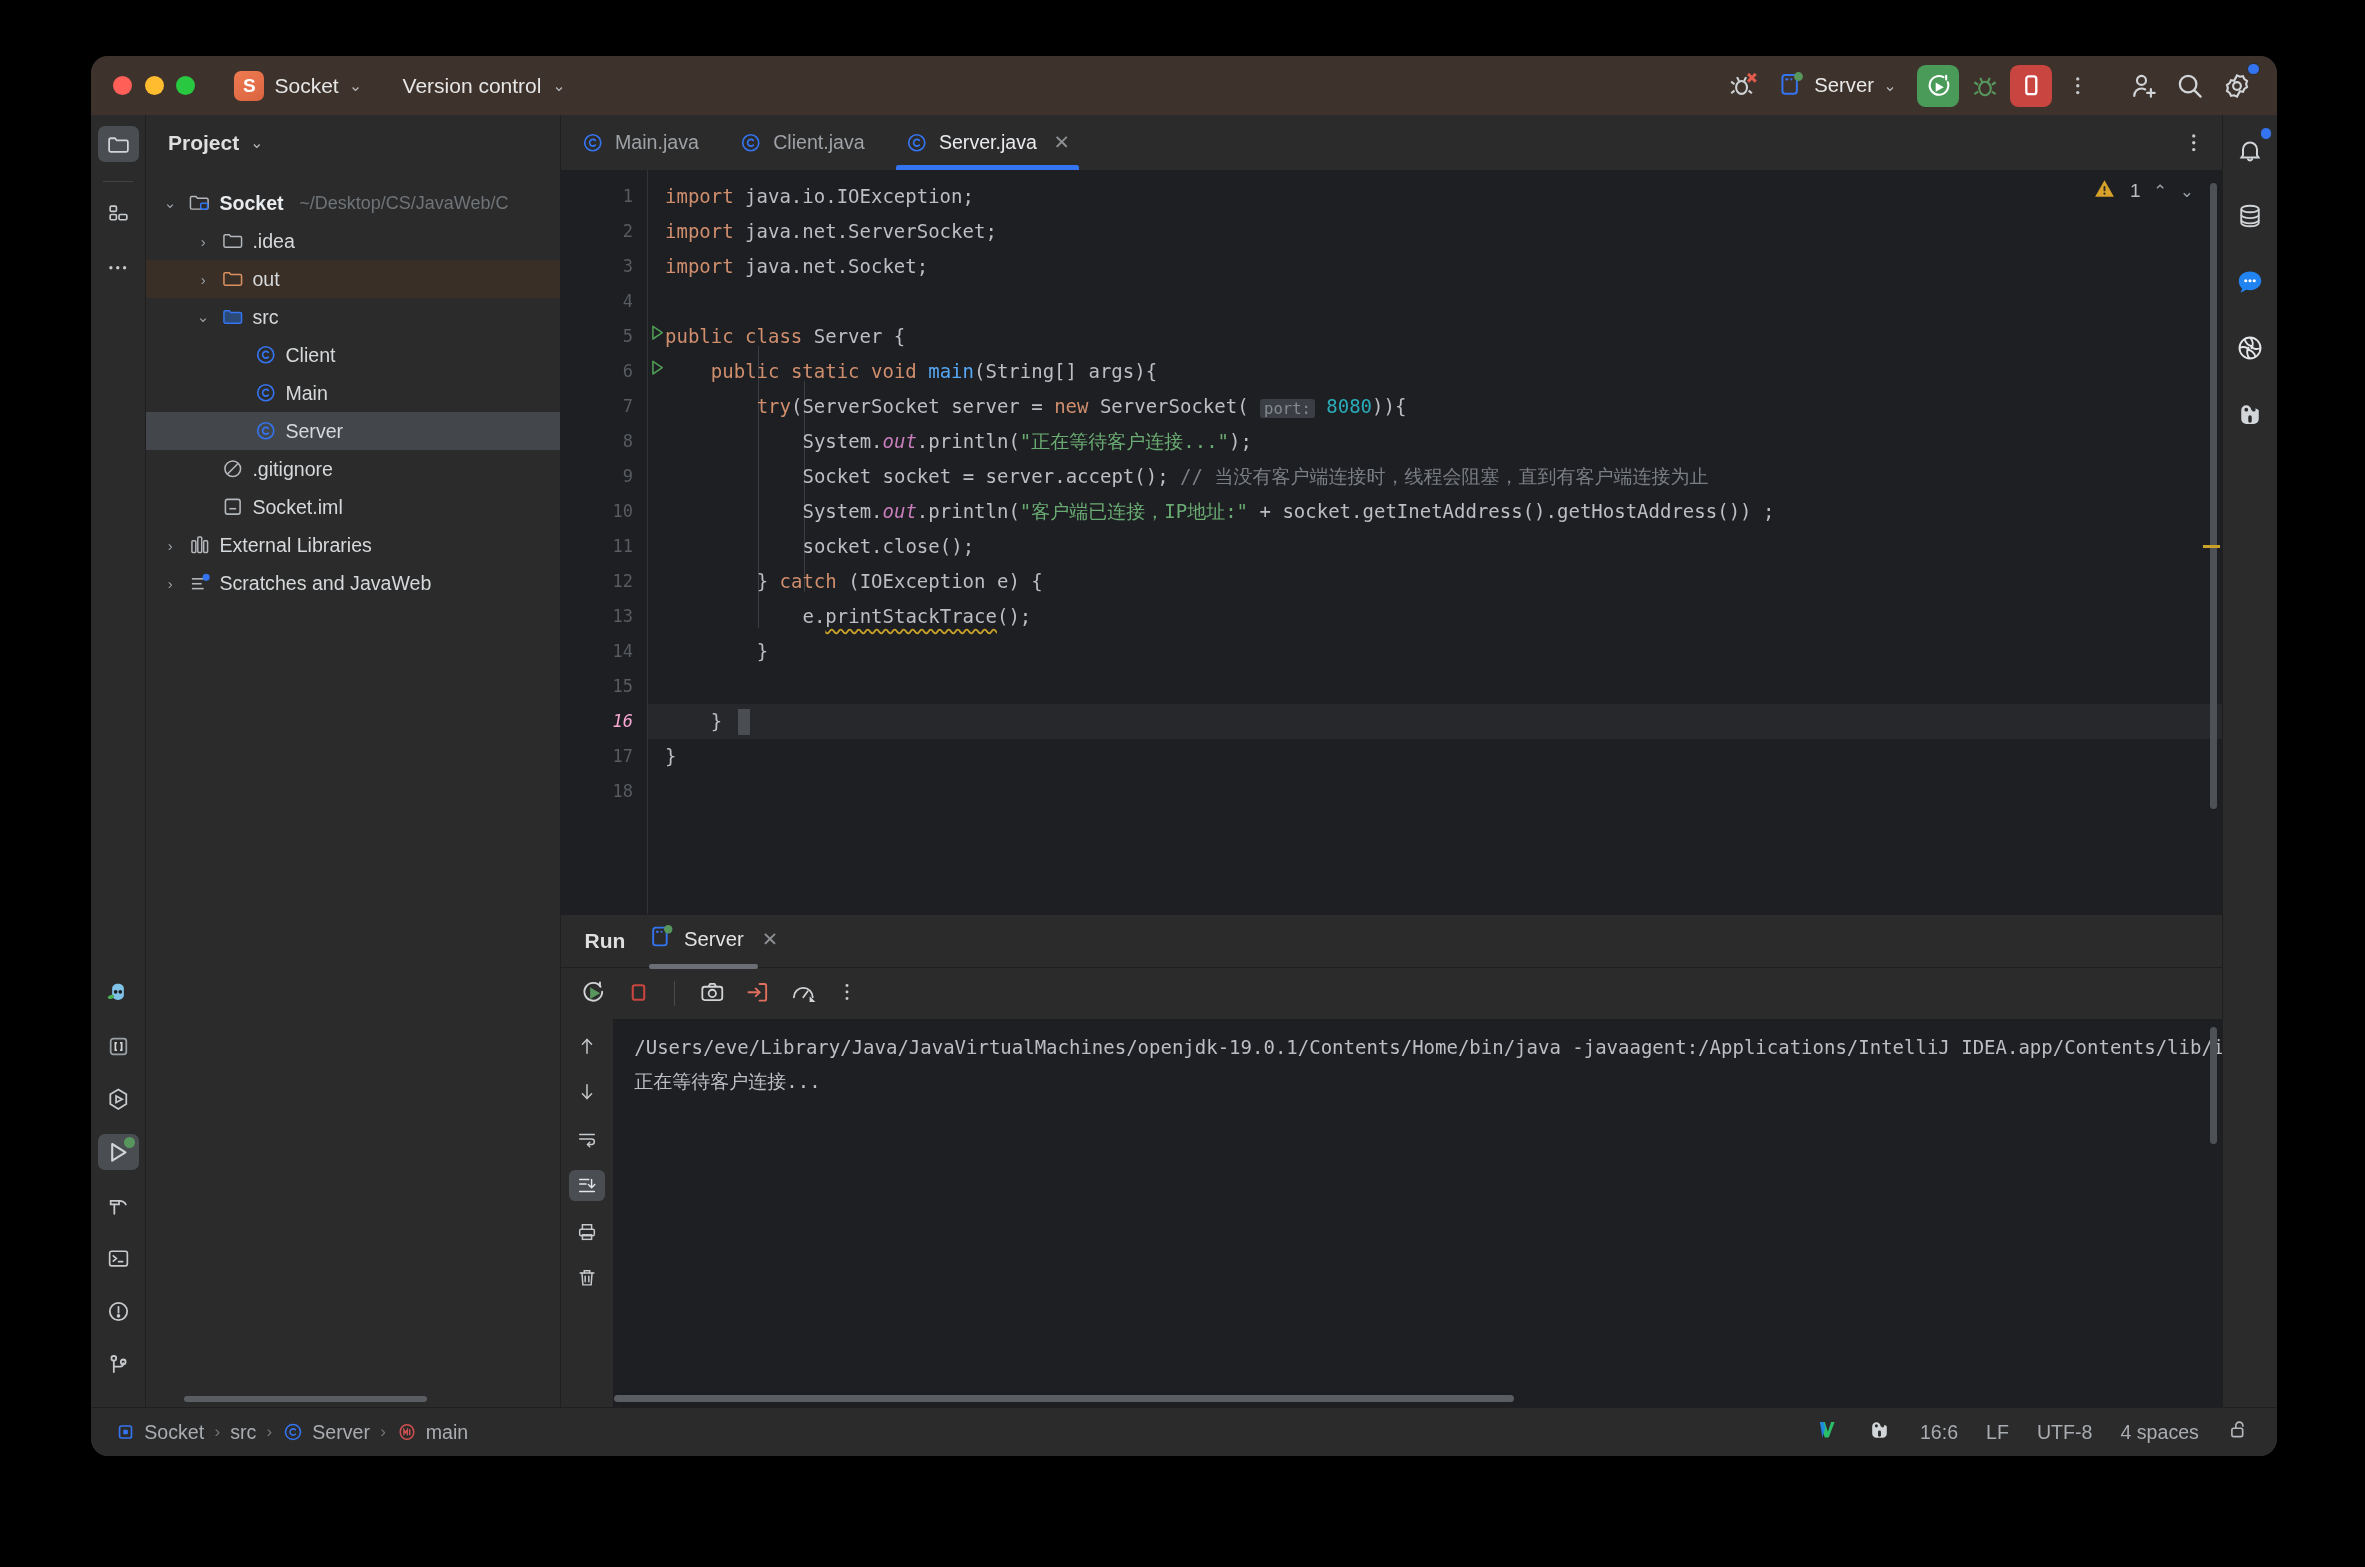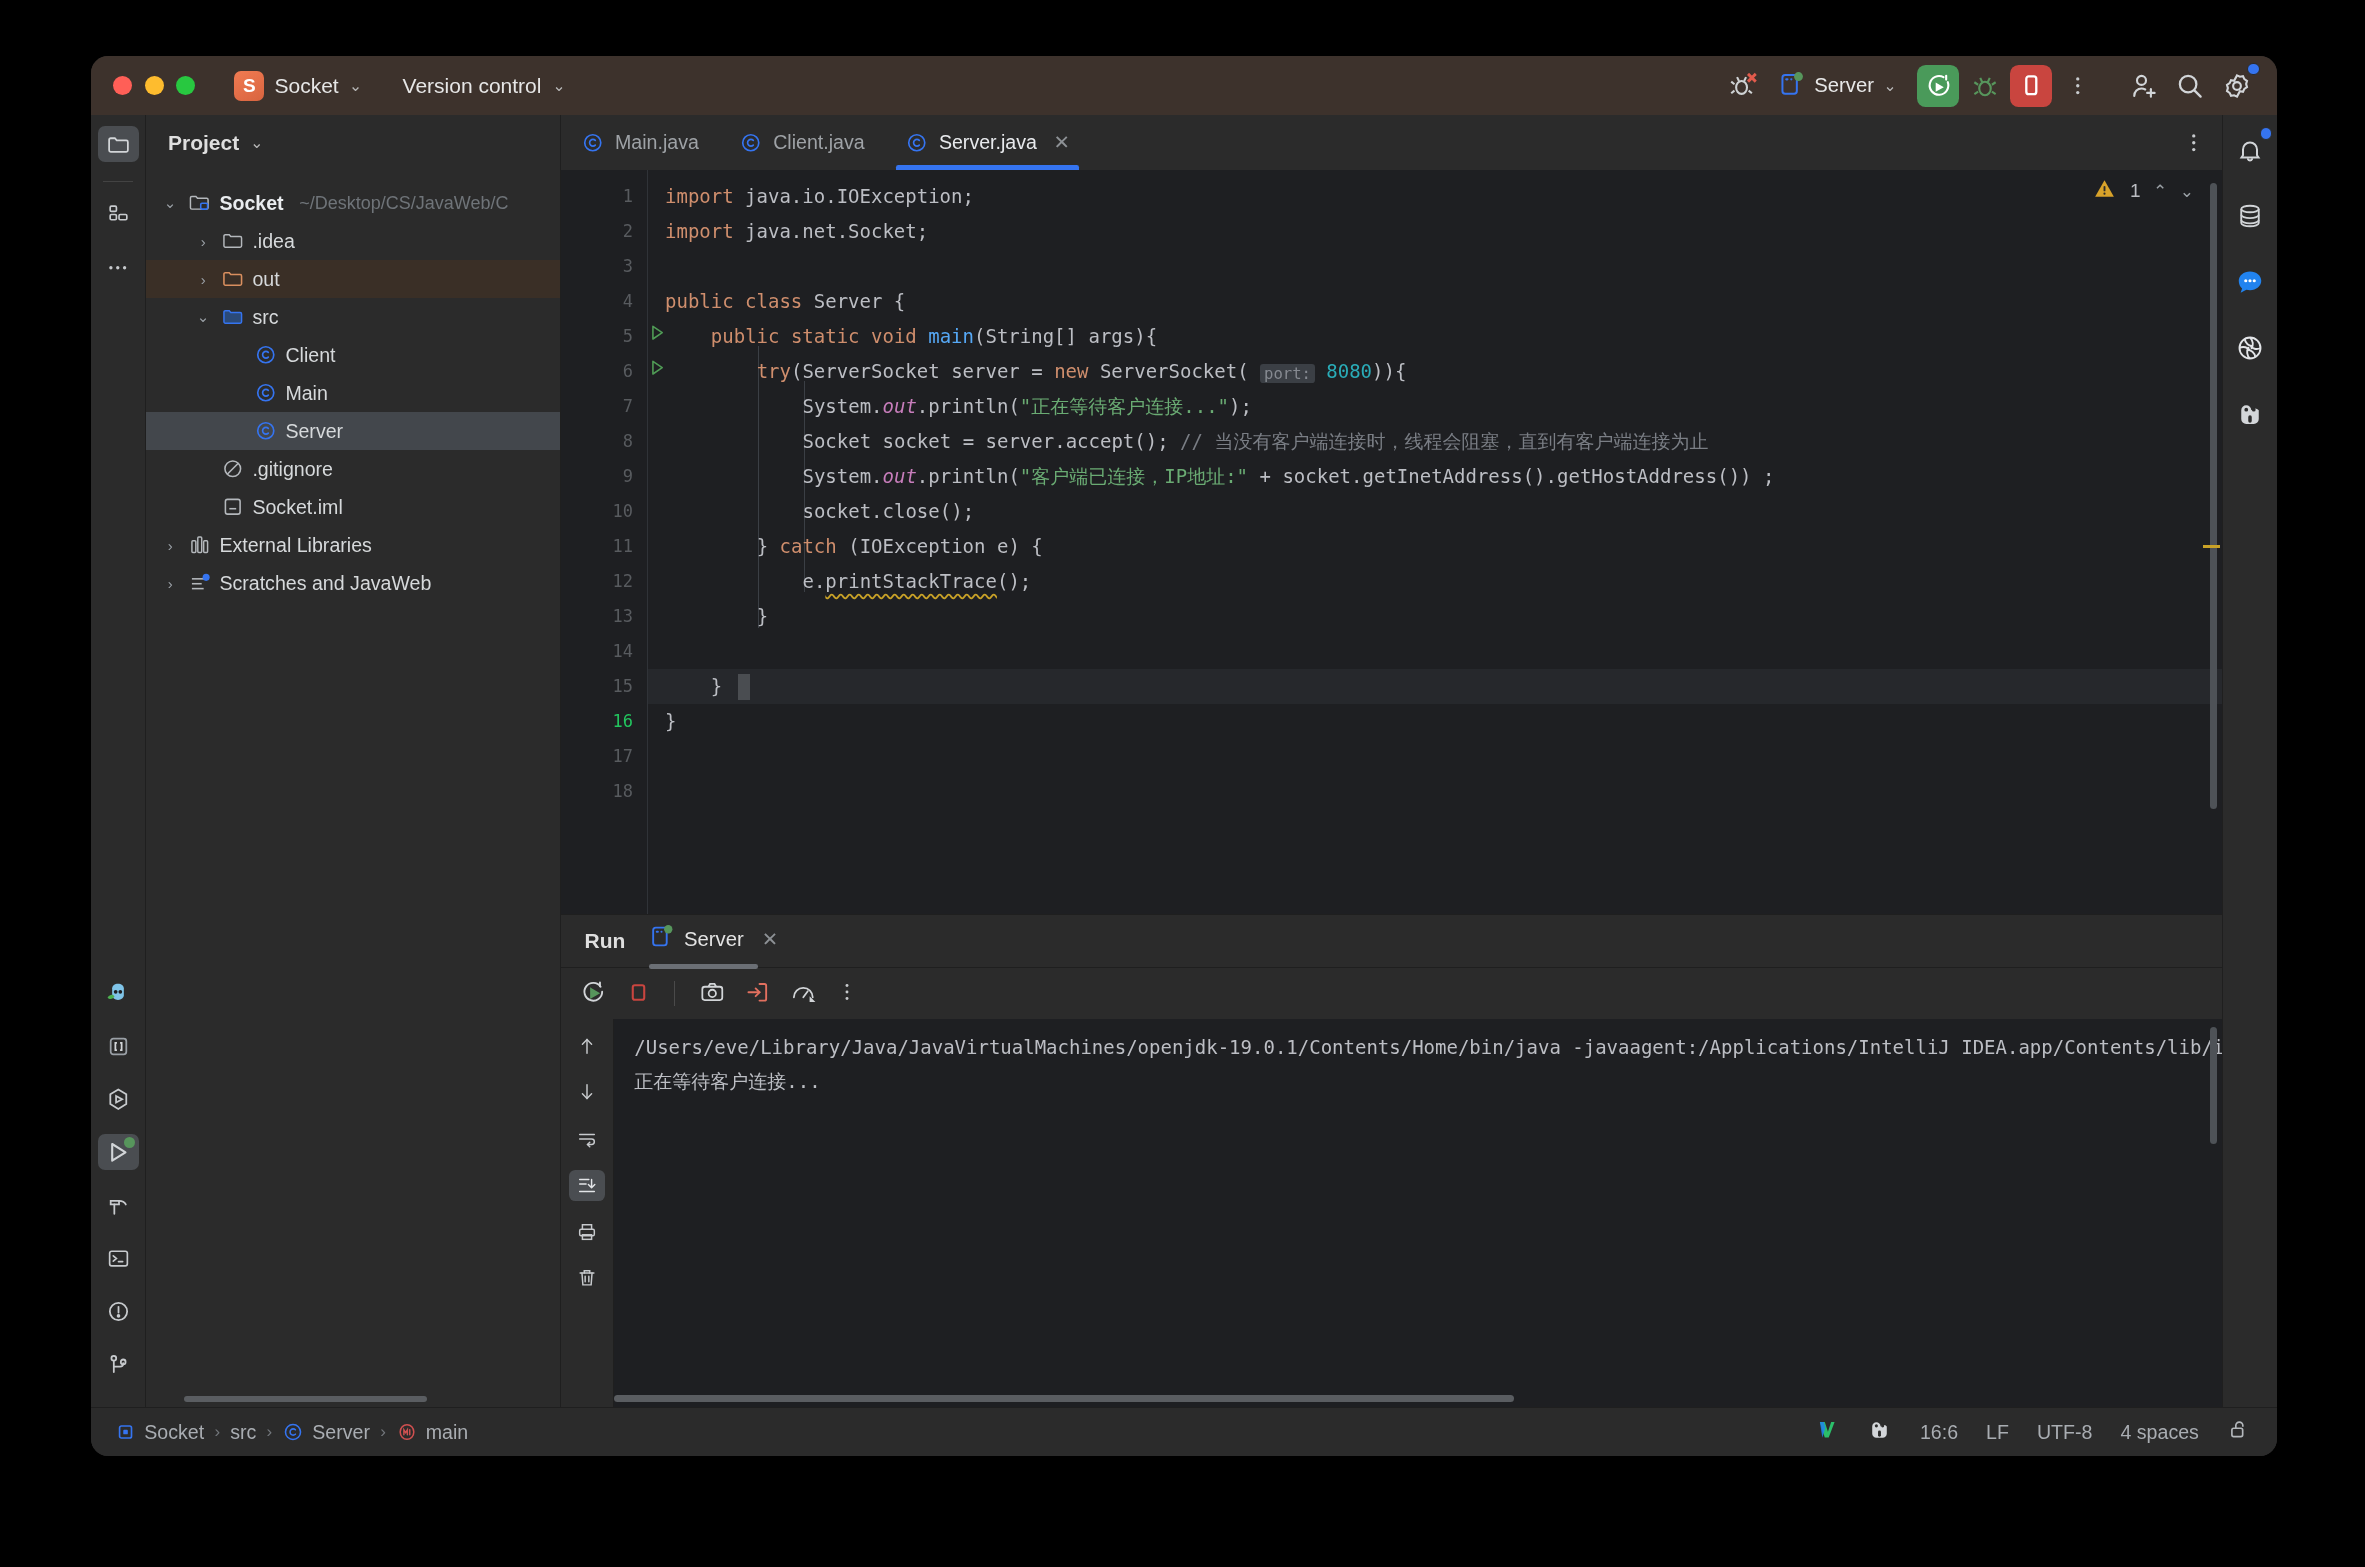--- a/index.html
+++ b/index.html
@@ -140,21 +140,21 @@
   .tab .close { color: #8d9195; font-size: 19.6px; margin-left: 6.3px; }
   .tabs-more { margin-left: auto; display: flex; align-items: center; padding-right: 17px; }
 
   .editor-wrap { flex: 1; position: relative; display: flex; background: #1e1f22; overflow: hidden; }
   .gutter {
     width: 86px; background: #1e1f22; padding-top: 9.4px;
     font-family: "DejaVu Sans Mono", monospace; font-size: 17px; color: #585b5f;
     position: relative;
   }
   .gnum { height: 35px; line-height: 35px; text-align: right; padding-right: 14px; position: relative; }
-  .gnum.cur { color: #22c55e; }
+  .gnum.cur { color: #f9a8d4; font-style: italic; }
   .runmark {
     position: absolute; right: -20.3px; top: 50%; transform: translateY(-50%);
   }
   .code {
     flex: 1; padding-top: 9.4px; position: relative; overflow: hidden;
     font-family: "DejaVu Sans Mono", monospace; font-size: 19px;
     border-left: 0.8px solid #303338;
   }
   .cline { height: 35px; line-height: 35px; white-space: pre; padding-left: 17px; position: relative; }
   .cline.cur { background: #26282c; }
@@ -595,20 +595,21 @@
               <div class="gnum">15</div>
               <div class="gnum cur">16</div>
               <div class="gnum">17</div>
               <div class="gnum">18</div>
             </div>
         <div class="code" id="code">
           <div class="indent-guide" style="left:110px;top:176px;height:141px;"></div>
           <div class="indent-guide" style="left:110px;top:317px;height:141px;"></div>
           <div class="indent-guide" style="left:156px;top:211px;height:211px;"></div>
         <div class="cline"><span class="kw">import</span><span class="txt"> </span><span class="txt">java</span><span class="txt">.</span><span class="txt">io</span><span class="txt">.</span><span class="txt">IOException</span><span class="txt">;</span></div>
+              <div class="cline"><span class="kw">import</span><span class="txt"> </span><span class="txt">java</span><span class="txt">.</span><span class="txt">net</span><span class="txt">.</span><span class="txt">ServerSocket</span><span class="txt">;</span></div>
               <div class="cline"><span class="kw">import</span><span class="txt"> </span><span class="txt">java</span><span class="txt">.</span><span class="txt">net</span><span class="txt">.</span><span class="txt">Socket</span><span class="txt">;</span></div>
               <div class="cline"></div>
               <div class="cline"><span class="kw">public</span><span class="txt"> </span><span class="kw">class</span><span class="txt"> </span><span class="txt">Server</span><span class="txt"> </span><span class="txt">{</span></div>
               <div class="cline"><span class="txt"> </span><span class="txt"> </span><span class="txt"> </span><span class="txt"> </span><span class="kw">public</span><span class="txt"> </span><span class="kw">static</span><span class="txt"> </span><span class="kw">void</span><span class="txt"> </span><span class="mth">main</span><span class="txt">(</span><span class="txt">String</span><span class="txt">[</span><span class="txt">]</span><span class="txt"> </span><span class="txt">args</span><span class="txt">)</span><span class="txt">{</span></div>
               <div class="cline"><span class="txt"> </span><span class="txt"> </span><span class="txt"> </span><span class="txt"> </span><span class="txt"> </span><span class="txt"> </span><span class="txt"> </span><span class="txt"> </span><span class="kw">try</span><span class="txt">(</span><span class="txt">ServerSocket</span><span class="txt"> </span><span class="txt">server</span><span class="txt"> </span><span class="txt">=</span><span class="txt"> </span><span class="kw">new</span><span class="txt"> </span><span class="txt">ServerSocket</span><span class="txt">(</span><span class="txt"> </span><span class="hint">port:</span><span class="txt"> </span><span class="num">8080</span><span class="txt">)</span><span class="txt">)</span><span class="txt">{</span></div>
               <div class="cline"><span class="txt"> </span><span class="txt"> </span><span class="txt"> </span><span class="txt"> </span><span class="txt"> </span><span class="txt"> </span><span class="txt"> </span><span class="txt"> </span><span class="txt"> </span><span class="txt"> </span><span class="txt"> </span><span class="txt"> </span><span class="txt">System</span><span class="txt">.</span><span class="fld">out</span><span class="txt">.</span><span class="txt">println</span><span class="txt">(</span><span class="str">"正在等待客户连接..."</span><span class="txt">)</span><span class="txt">;</span></div>
               <div class="cline"><span class="txt"> </span><span class="txt"> </span><span class="txt"> </span><span class="txt"> </span><span class="txt"> </span><span class="txt"> </span><span class="txt"> </span><span class="txt"> </span><span class="txt"> </span><span class="txt"> </span><span class="txt"> </span><span class="txt"> </span><span class="txt">Socket</span><span class="txt"> </span><span class="txt">socket</span><span class="txt"> </span><span class="txt">=</span><span class="txt"> </span><span class="txt">server</span><span class="txt">.</span><span class="txt">accept</span><span class="txt">(</span><span class="txt">)</span><span class="txt">;</span><span class="txt"> </span><span class="cmt">// 当没有客户端连接时，线程会阻塞，直到有客户端连接为止</span></div>
               <div class="cline"><span class="txt"> </span><span class="txt"> </span><span class="txt"> </span><span class="txt"> </span><span class="txt"> </span><span class="txt"> </span><span class="txt"> </span><span class="txt"> </span><span class="txt"> </span><span class="txt"> </span><span class="txt"> </span><span class="txt"> </span><span class="txt">System</span><span class="txt">.</span><span class="fld">out</span><span class="txt">.</span><span class="txt">println</span><span class="txt">(</span><span class="str">"客户端已连接，IP地址:"</span><span class="txt"> </span><span class="txt">+</span><span class="txt"> </span><span class="txt">socket</span><span class="txt">.</span><span class="txt">getInetAddress</span><span class="txt">(</span><span class="txt">)</span><span class="txt">.</span><span class="txt">getHostAddress</span><span class="txt">(</span><span class="txt">)</span><span class="txt">)</span><span class="txt"> </span><span class="txt">;</span></div>
               <div class="cline"><span class="txt"> </span><span class="txt"> </span><span class="txt"> </span><span class="txt"> </span><span class="txt"> </span><span class="txt"> </span><span class="txt"> </span><span class="txt"> </span><span class="txt"> </span><span class="txt"> </span><span class="txt"> </span><span class="txt"> </span><span class="txt">socket</span><span class="txt">.</span><span class="txt">close</span><span class="txt">(</span><span class="txt">)</span><span class="txt">;</span></div>
               <div class="cline"><span class="txt"> </span><span class="txt"> </span><span class="txt"> </span><span class="txt"> </span><span class="txt"> </span><span class="txt"> </span><span class="txt"> </span><span class="txt"> </span><span class="txt">}</span><span class="txt"> </span><span class="kw">catch</span><span class="txt"> </span><span class="txt">(</span><span class="txt">IOException</span><span class="txt"> </span><span class="txt">e</span><span class="txt">)</span><span class="txt"> </span><span class="txt">{</span></div>

